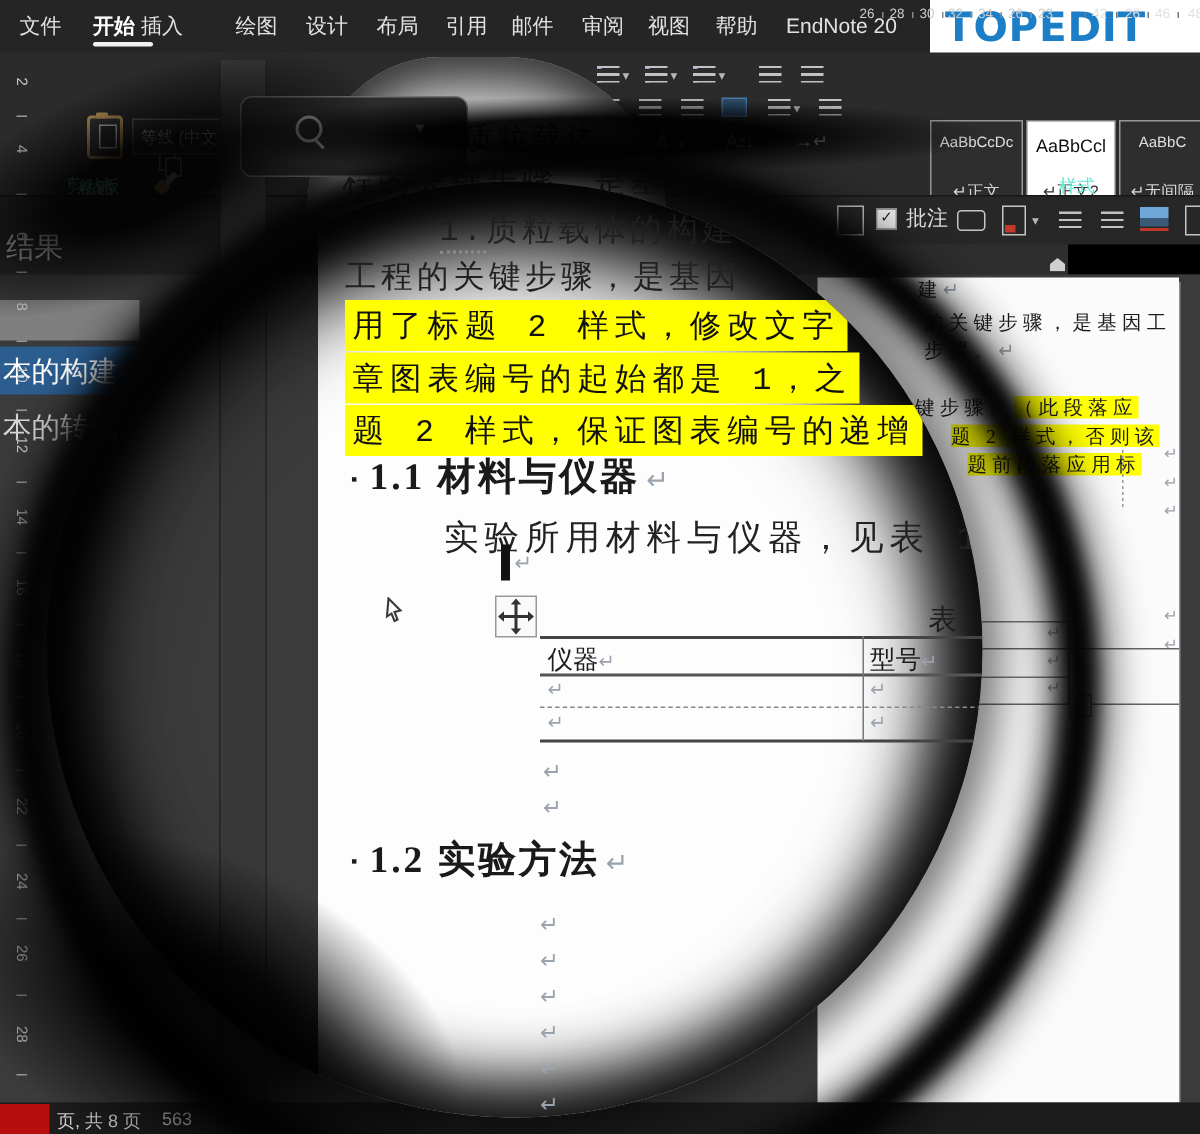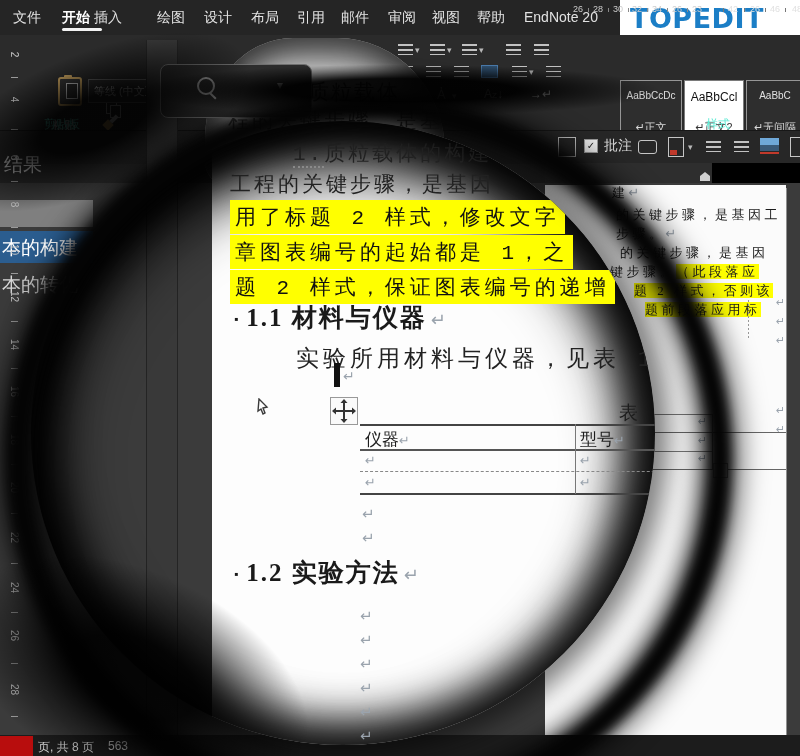--- a/index.html
+++ b/index.html
@@ -239,21 +239,20 @@
     <i class="htick" style="left:785px;background:#777"></i>
   <div class="abs" id="indent-marker"></div>
 
   <div class="abs" id="docbg"></div>
   <div class="abs" id="page-right"></div>
   <div class="abs" id="page-edge"></div>
 
   <span class="frag" style="left:612px;top:184px"><span>建</span><span class="pil">↵</span></span>
   <span class="frag" style="left:616px;top:206px">的关键步骤，是基因工</span>
   <span class="frag" style="left:616px;top:225px"><span>步骤。</span><span class="pil">↵</span></span>
-  <span class="frag" style="left:620px;top:244px">的关键步骤，是基因</span>
   <span class="frag" style="left:610px;top:263px"><span>键步骤。</span><span class="hl">（此段落应</span></span>
   <span class="frag" style="left:634px;top:282px"><span class="hl">题 2 样式，否则该</span></span>
   <span class="frag" style="left:645px;top:301px"><span class="hl">题前段落应用标</span></span>
 
   <i class="fline" style="left:640px;top:414px;width:72px;height:1px"></i>
   <i class="fline" style="left:640px;top:432px;width:146px;height:1px;background:#666"></i>
   <i class="fline" style="left:640px;top:451px;width:72px;height:1px"></i>
   <i class="fline" style="left:640px;top:469px;width:146px;height:1px;background:#666"></i>
   <i class="fline" style="left:712px;top:414px;width:1px;height:56px"></i>
   <i class="fline" style="left:748px;top:300px;width:1px;height:40px;background:repeating-linear-gradient(#999 0 2px,rgba(0,0,0,0) 2px 4px)"></i>

